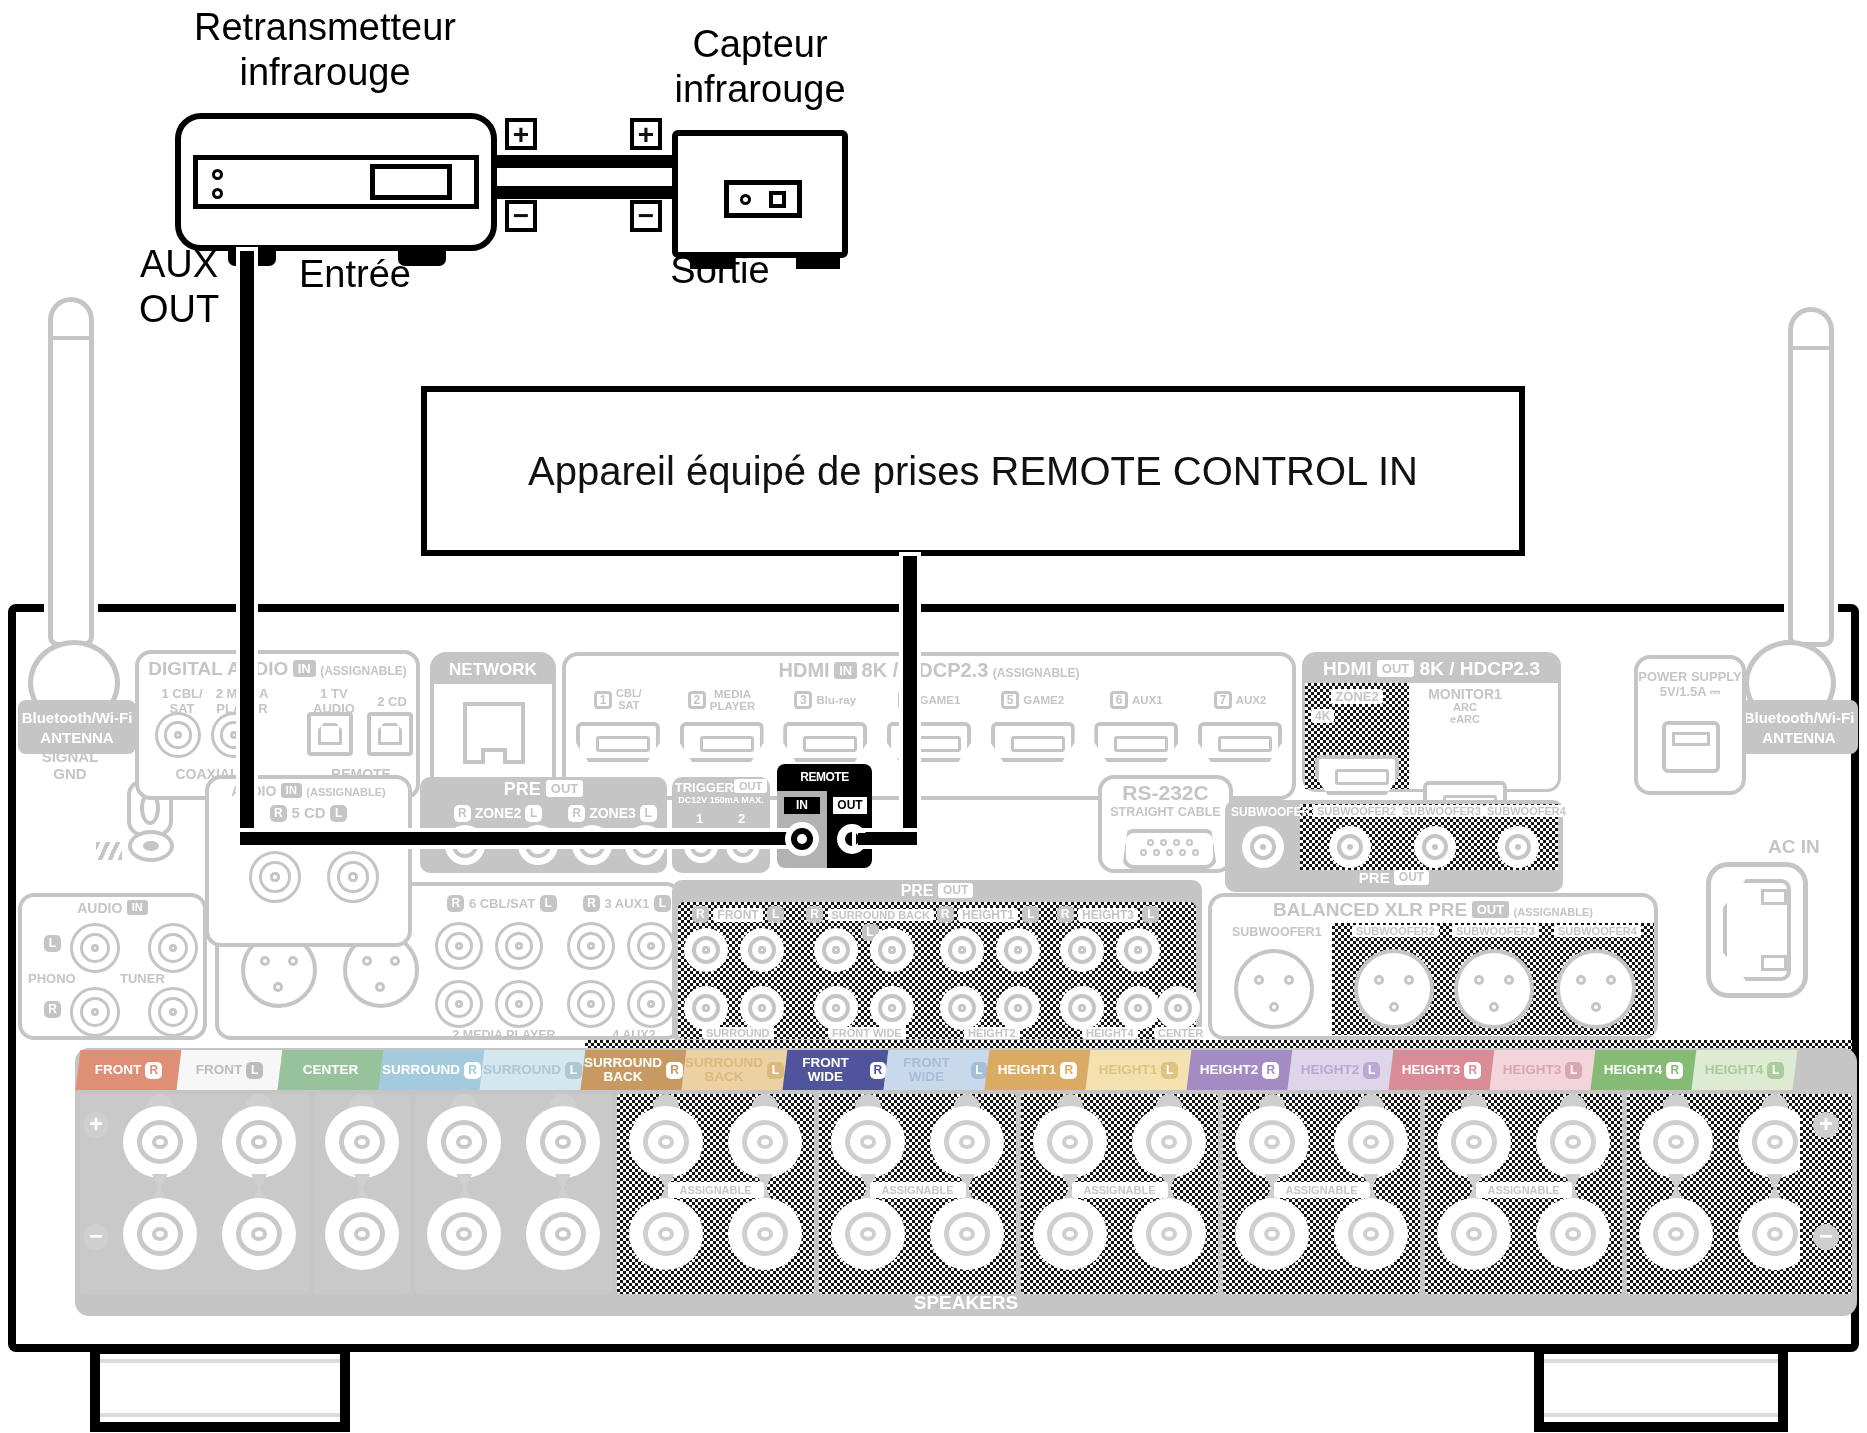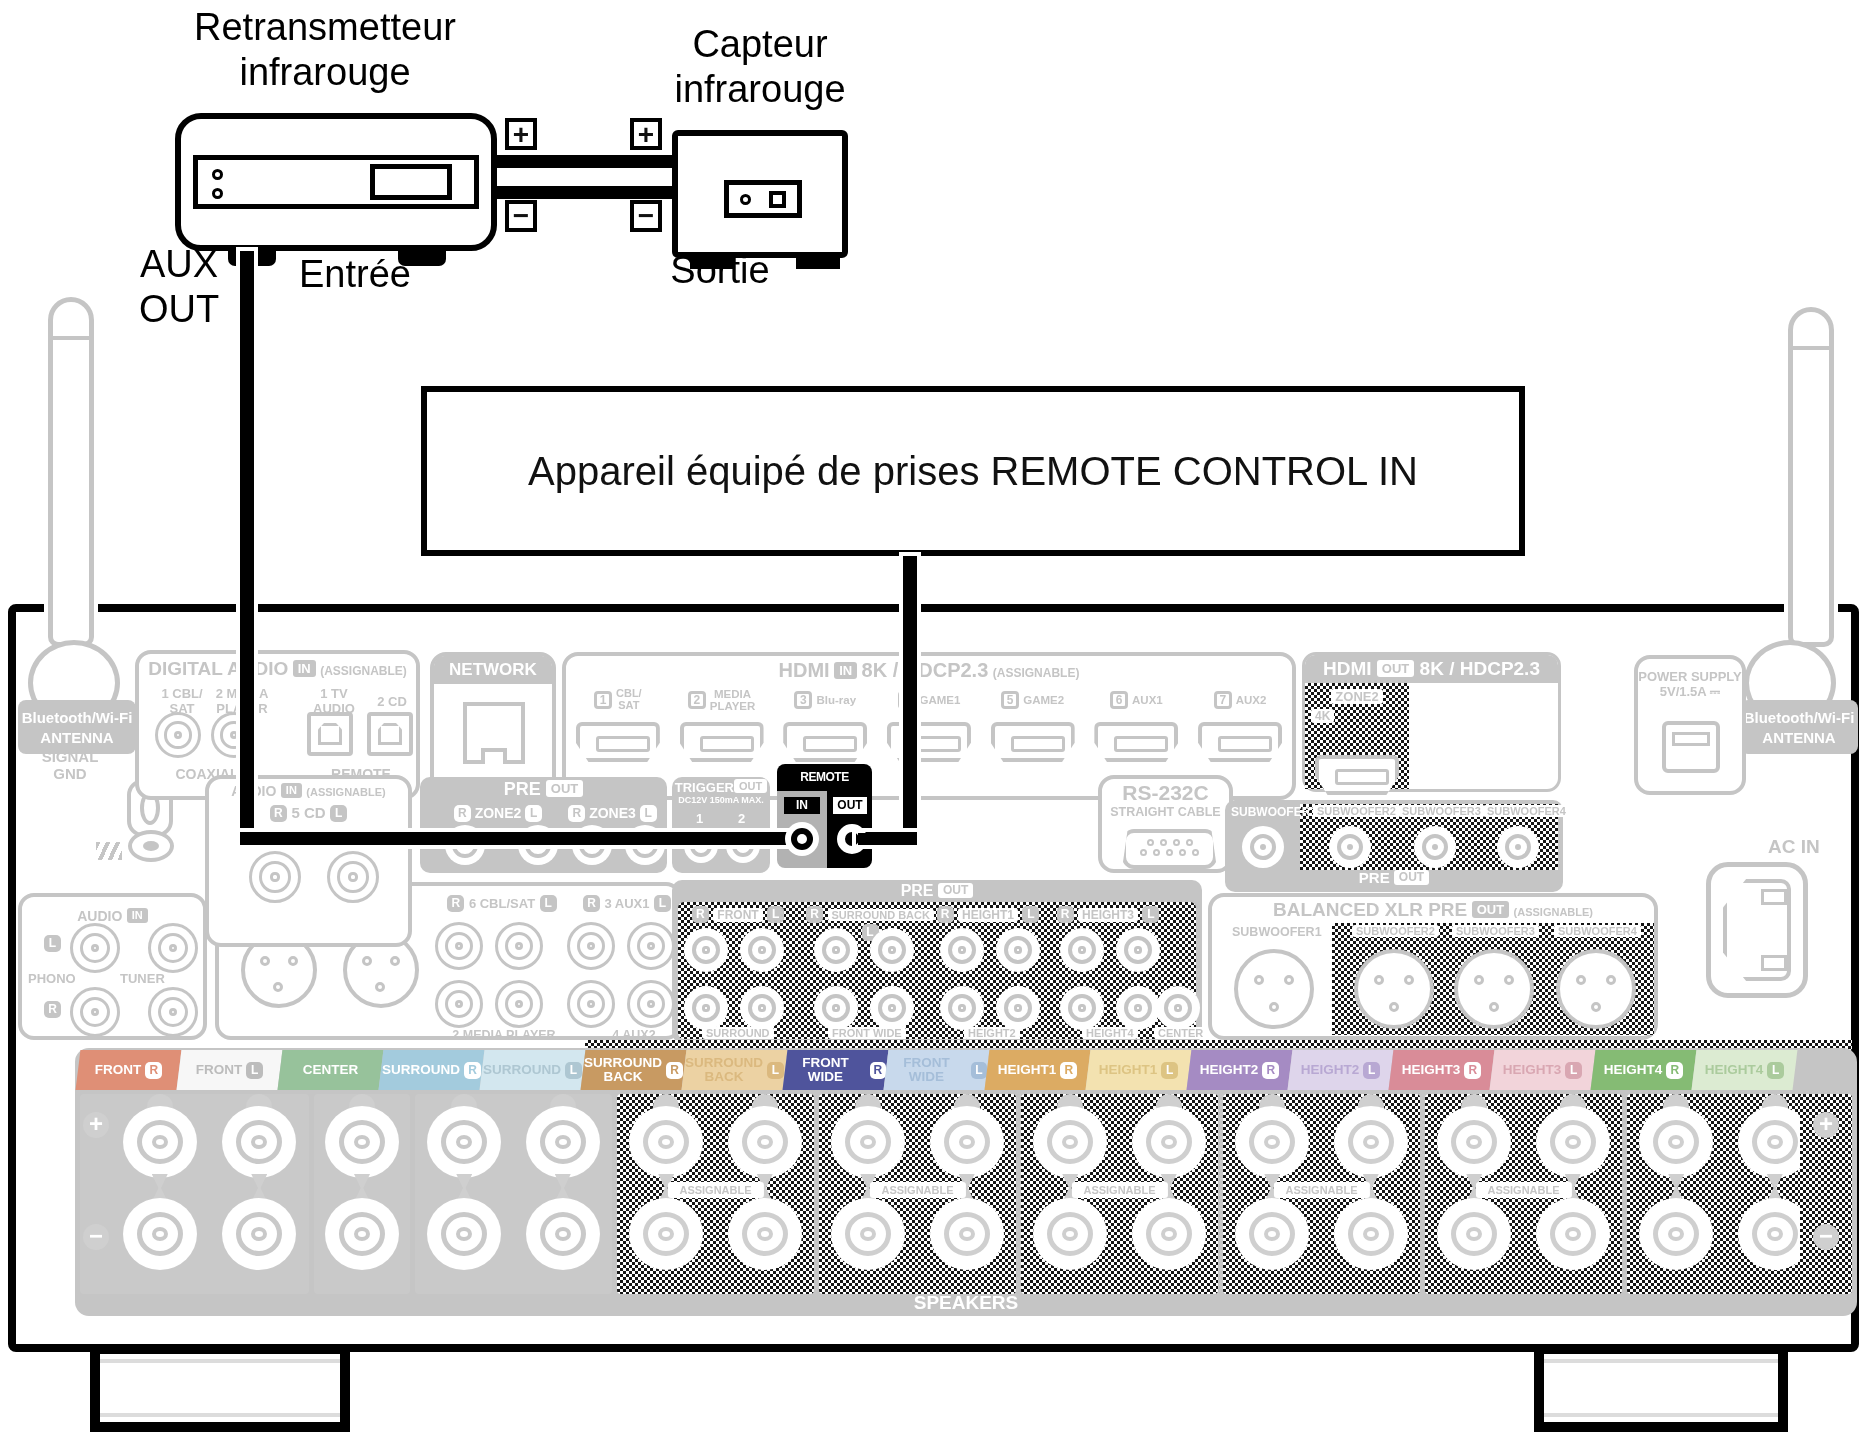--- a/index.html
+++ b/index.html
@@ -263,20 +263,26 @@
       <span>HDMI</span>
       <span class="badge inv">OUT</span>
       <span>8K / HDCP2.3</span>
     </div>
     <div style="display:flex;height:106px;">
       <div class="hatch ctr" style="width:104px;position:relative;">
         <span class="pill" style="font-size:13px;position:relative;top:4px;">ZONE2</span>
         <div class="abs pill" style="left:6px;top:26px;font-size:12px;">4K</div>
         <div class="hdmiport abs" style="left:10px;top:54px;"></div>
       </div>
+      <div class="ctr" style="width:112px;position:relative;">
+        <div class="gray b" style="font-size:14px;margin-top:3px;">MONITOR1</div>
+        <div class="gray b pre" style="font-size:11px;line-height:1.05;">ARC
+eARC</div>
+        <div class="hdmiport abs" style="left:14px;top:56px;"></div>
+      </div>
     </div>
   </div>
 
   <div class="gbox ctr" style="left:1634px;top:655px;width:112px;height:140px;z-index:7;">
     <div class="gray b" style="font-size:13px;margin-top:10px;">POWER SUPPLY</div>
     <div class="gray b" style="font-size:13px;">5V/1.5A ⎓</div>
     <div class="abs" style="left:24px;top:62px;width:58px;height:52px;border:4px solid var(--g);border-radius:6px;">
       <div class="abs" style="left:6px;top:7px;width:38px;height:14px;border:3px solid var(--g);"></div>
     </div>
   </div>
@@ -333,21 +339,21 @@
     <div class="rca" style="left:408px;top:36px;width:48px;height:48px;"></div>
     <div class="rca" style="left:216px;top:94px;width:48px;height:48px;"></div>
     <div class="rca" style="left:276px;top:94px;width:48px;height:48px;"></div>
     <div class="rca" style="left:348px;top:94px;width:48px;height:48px;"></div>
     <div class="rca" style="left:408px;top:94px;width:48px;height:48px;"></div>
     <div class="abs gray b ctr" style="left:200px;top:142px;width:170px;font-size:12.5px;">2 MEDIA PLAYER</div>
     <div class="abs gray b ctr" style="left:360px;top:142px;width:110px;font-size:12.5px;">4 AUX2</div>
   </div>
 
   <div class="gbox" style="left:18px;top:893px;width:189px;height:147px;z-index:7;">
-    <div class="ctr" style="margin-top:10px;">
+    <div class="ctr" style="margin-top:2px;">
       <span class="gray b" style="font-size:14px;">AUDIO</span>
       <span class="badge" style="font-size:11px;line-height:15px;">IN</span>
     </div>
     <div class="abs rl" style="left:22px;top:38px;">L</div>
     <div class="rca" style="left:48px;top:26px;width:50px;height:50px;"></div>
     <div class="rca" style="left:126px;top:26px;width:50px;height:50px;"></div>
     <div class="abs gray b" style="left:6px;top:74px;font-size:13px;">PHONO</div>
     <div class="abs gray b" style="left:98px;top:74px;font-size:13px;">TUNER</div>
     <div class="abs rl" style="left:22px;top:104px;">R</div>
     <div class="rca" style="left:48px;top:90px;width:50px;height:50px;"></div>

